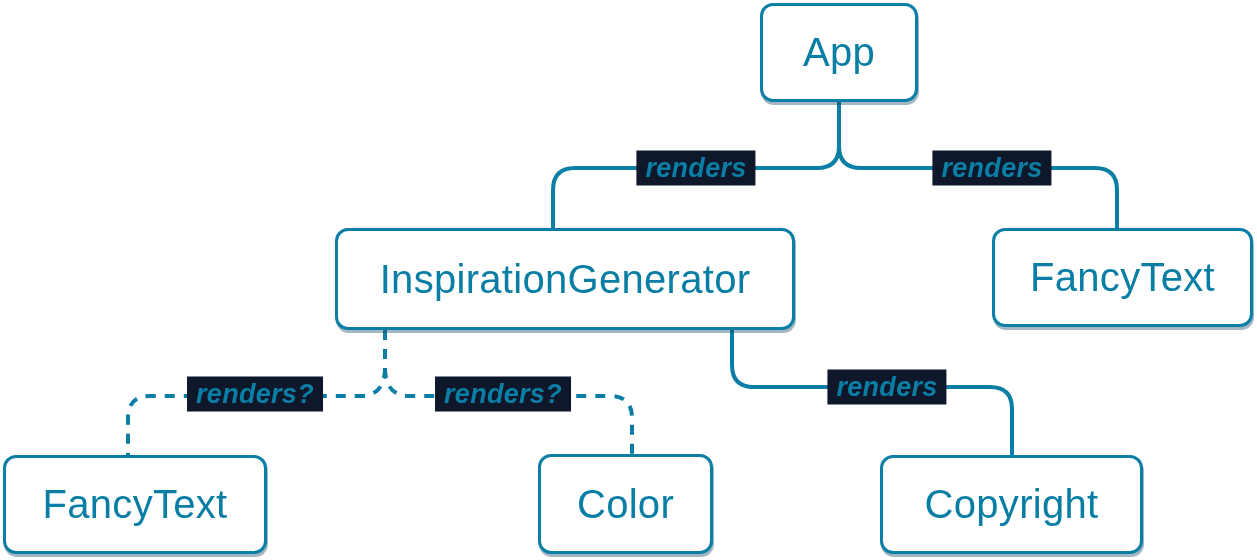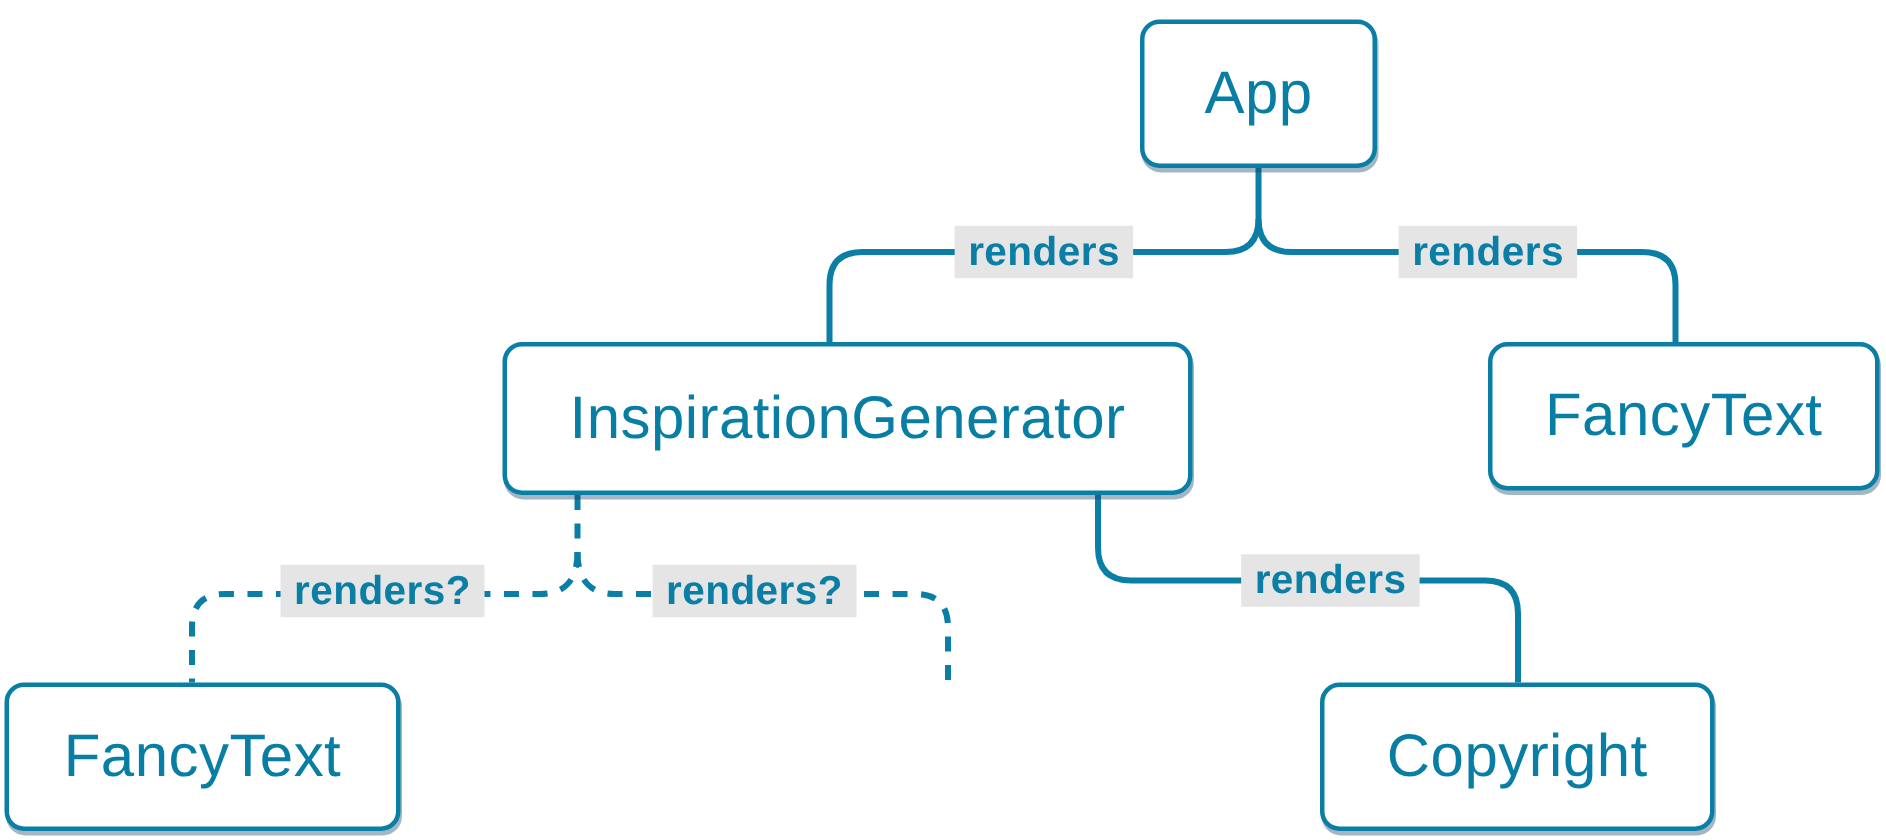--- a/index.html
+++ b/index.html
@@ -38,37 +38,38 @@
     background: #ffffff;
     border: 3px solid var(--accent, #0a7ea4);
     border-radius: 13px;
     box-shadow: 1px 3px 0 var(--shadow, rgba(23,72,105,0.4));
     color: var(--node-text, #087ea4);
     font-size: 40px;
     letter-spacing: 0.3px;
     white-space: nowrap;
     box-sizing: border-box;
   }
-  .node-app        { left: 760px; top: 13px;   width: 158px; height: 99px; }
+  .node-app        { left: 760px; top: 3px;   width: 158px; height: 99px; }
   .node-ig         { left: 335px; top: 228px; width: 460px; height: 102px; }
   .node-ft-top     { left: 992px; top: 228px; width: 261px; height: 99px; }
   .node-ft-bottom  { left: 3px;   top: 455px; width: 264px; height: 99px; }
   .node-color      { left: 538px; top: 454px; width: 175px; height: 100px; }
   .node-copyright  { left: 880px; top: 455px; width: 263px; height: 99px; text-align: right; }
 
   .edge-label {
     position: absolute;
     transform: translate(-50%, -50%);
-    background: #e5e5e5;
+    background: #0f172a;
     padding: 2px 9px;
     color: var(--accent, #0a7ea4);
     font-size: 27px;
     font-weight: bold;
     letter-spacing: 0.3px;
     white-space: nowrap;
+    font-style: italic;
   }
   .lbl-renders-left   { left: 696px; top: 168px; }
   .lbl-renders-right  { left: 992px; top: 168px; }
   .lbl-renders-q-left  { left: 255px; top: 394px; }
   .lbl-renders-q-right { left: 503px; top: 394px; }
   .lbl-renders-copy   { left: 887px; top: 387px; }
 </style>
 </head>
 <body>
 
@@ -98,17 +99,20 @@
   </div>
   <div class="node node-ig">
     <span>InspirationGenerator</span>
   </div>
   <div class="node node-ft-top">
     <span>FancyText</span>
   </div>
   <div class="node node-ft-bottom">
     <span>FancyText</span>
   </div>
+  <div class="node node-color">
+    <span>Color</span>
+  </div>
   <div class="node node-copyright">
     <span>Copyright</span>
   </div>
 
 </div>
 
 </body></html>

